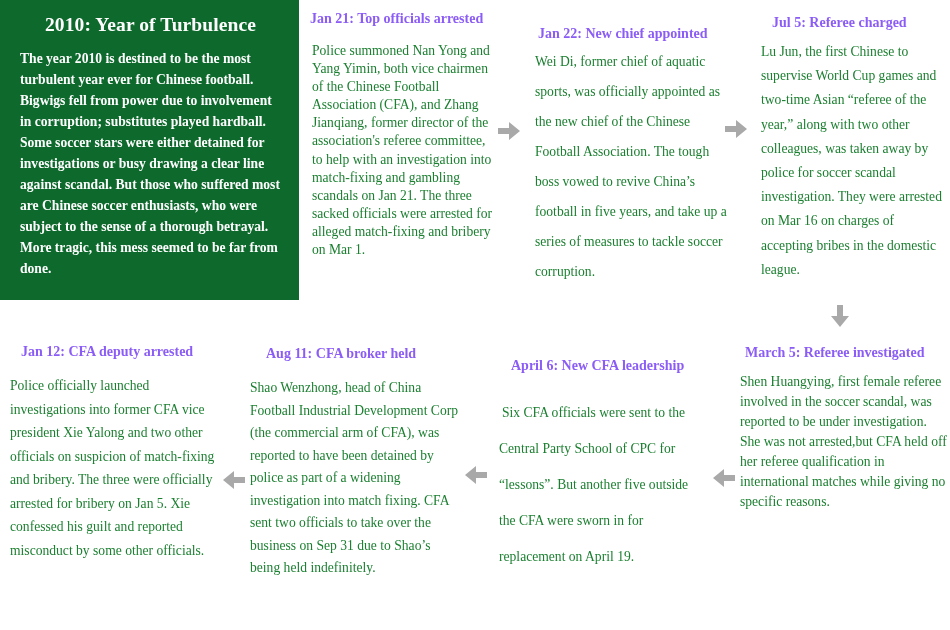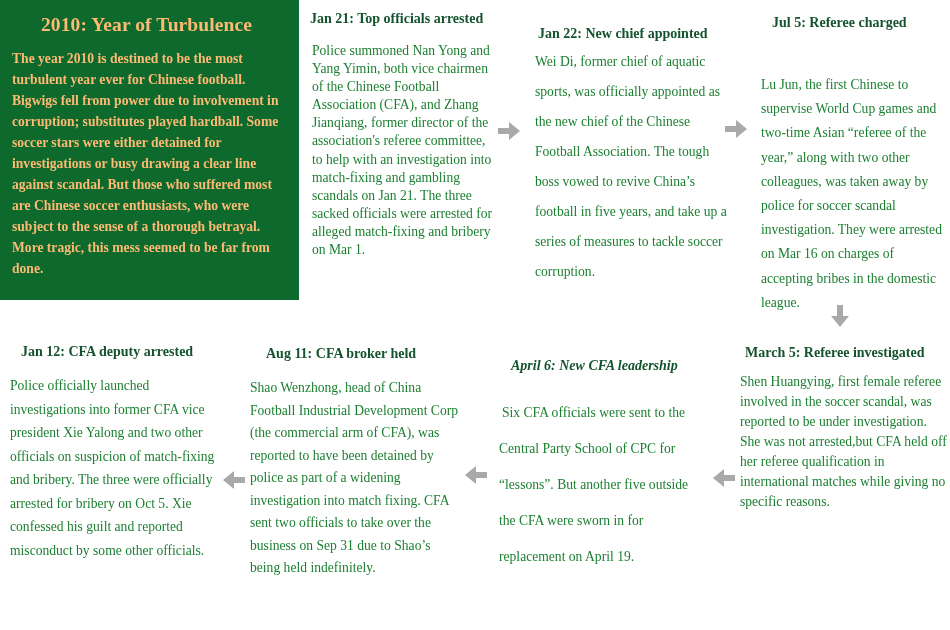--- a/index.html
+++ b/index.html
@@ -3,34 +3,34 @@
 <meta charset="utf-8">
 <style>
   html, body { margin: 0; padding: 0; }
   body {
     width: 950px; height: 630px; position: relative; overflow: hidden;
     background: #ffffff;
     font-family: "DejaVu Serif", "Liberation Serif", serif;
   }
   .intro {
     position: absolute; left: 0; top: 0; width: 299px; height: 300px;
-    background: #0d6a2c; color: #fdba74; box-sizing: border-box;
-    padding: 14px 10px 0 4px;
+    background: #0d6a2c; color: #ffffff; box-sizing: border-box;
+    padding: 14px 10px 0 12px;
   }
   .intro h1 {
     margin: 0 0 12px 0; font-size: 19.5px; font-weight: bold; text-align: center;
     font-family: "Liberation Serif", serif; letter-spacing: 0.1px;
   }
   .intro p {
     margin: 8px; font-family: "Liberation Serif", serif;
     font-size: 13.6px; font-weight: bold; line-height: 21px;
   }
   .panel { position: absolute; }
   .panel .title {
-    position: absolute; color: #14532d; font-weight: bold;
+    position: absolute; color: #8b5cf6; font-weight: bold;
     font-family: "Liberation Serif", serif; font-size: 14px; white-space: nowrap;
   }
   .panel .body {
     position: absolute; color: #1b7f30;
     font-family: "Liberation Serif", serif; font-size: 13.6px;
   }
   .arrow { position: absolute; width: 26px; height: 26px; }
   .arrow svg { width: 100%; height: 100%; display: block; }
 </style>
 </head>
@@ -58,42 +58,42 @@
 </div>
 
 <div class="arrow" style="left:723px; top:116px;">
   <svg viewBox="0 0 26 26">
       <path d="M2 10 H13 V4 L24 13 L13 22 V16 H2 Z" fill="#a9a9a9"></path>
     </svg>
 </div>
 
 <div class="panel">
   <div class="title" style="left:772px; top:15px;">Jul 5: Referee charged</div>
-  <div class="body" style="left:761px; top:40px; width:188px; line-height:24.2px;margin-top:33px;">Lu Jun, the first Chinese to supervise World Cup games and two-time Asian “referee of the year,” along with two other colleagues, was taken away by police for soccer scandal investigation. They were arrested on Mar 16 on charges of accepting bribes in the domestic league.</div>
+  <div class="body" style="left:761px; top:40px; width:188px; line-height:24.2px;">Lu Jun, the first Chinese to supervise World Cup games and two-time Asian “referee of the year,” along with two other colleagues, was taken away by police for soccer scandal investigation. They were arrested on Mar 16 on charges of accepting bribes in the domestic league.</div>
 </div>
 
 <div class="arrow" style="left:827px; top:303px;">
   <svg viewBox="0 0 26 26">
       <path d="M10 2 H16 V13 H22 L13 24 L4 13 H10 Z" fill="#a9a9a9"></path>
     </svg>
 </div>
 
 <div class="panel">
   <div class="title" style="left:745px; top:345px;">March 5: Referee investigated</div>
   <div class="body" style="left:740px; top:372px; width:210px; line-height:20px;">Shen Huangying, first female referee involved in the soccer scandal, was reported to be under investigation. She was not arrested,but CFA held off her referee qualification in international matches while giving no specific reasons.</div>
 </div>
 
 <div class="arrow" style="left:711px; top:465px;">
   <svg viewBox="0 0 26 26">
       <path d="M24 10 H13 V4 L2 13 L13 22 V16 H24 Z" fill="#a9a9a9"></path>
     </svg>
 </div>
 
 <div class="panel">
-  <div class="title" style="left:511px; top:358px;font-style:italic;">April 6: New CFA leadership</div>
+  <div class="title" style="left:511px; top:358px;">April 6: New CFA leadership</div>
   <div class="body" style="left:499px; top:395px; width:206px; line-height:36px; text-indent:3px;">Six CFA officials were sent to the Central Party School of CPC for “lessons”. But another five outside the CFA were sworn in for replacement on April 19.</div>
 </div>
 
 <div class="arrow" style="left:463px; top:462px;">
   <svg viewBox="0 0 26 26">
       <path d="M24 10 H13 V4 L2 13 L13 22 V16 H24 Z" fill="#a9a9a9"></path>
     </svg>
 </div>
 
 <div class="panel">
@@ -102,14 +102,14 @@
 </div>
 
 <div class="arrow" style="left:221px; top:467px;">
   <svg viewBox="0 0 26 26">
       <path d="M24 10 H13 V4 L2 13 L13 22 V16 H24 Z" fill="#a9a9a9"></path>
     </svg>
 </div>
 
 <div class="panel">
   <div class="title" style="left:21px; top:344px;">Jan 12: CFA deputy arrested</div>
-  <div class="body" style="left:10px; top:374px; width:208px; line-height:23.5px;">Police officially launched investigations into former CFA vice president Xie Yalong and two other officials on suspicion of match-fixing and bribery. The three were officially arrested for bribery on Oct 5. Xie confessed his guilt and reported misconduct by some other officials.</div>
+  <div class="body" style="left:10px; top:374px; width:208px; line-height:23.5px;">Police officially launched investigations into former CFA vice president Xie Yalong and two other officials on suspicion of match-fixing and bribery. The three were officially arrested for bribery on Jan 5. Xie confessed his guilt and reported misconduct by some other officials.</div>
 </div>
 
 </body></html>

